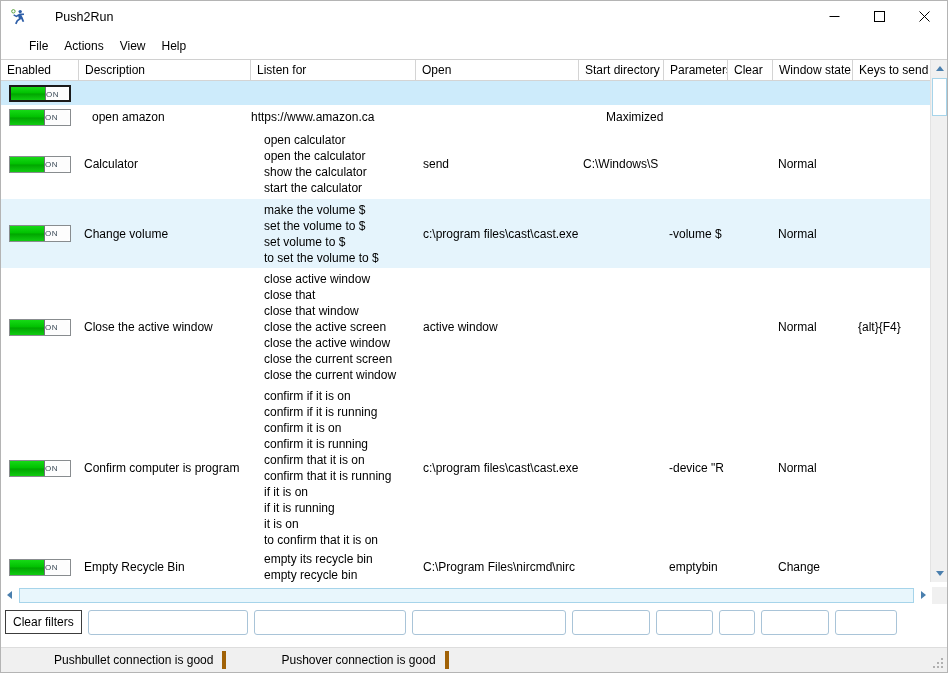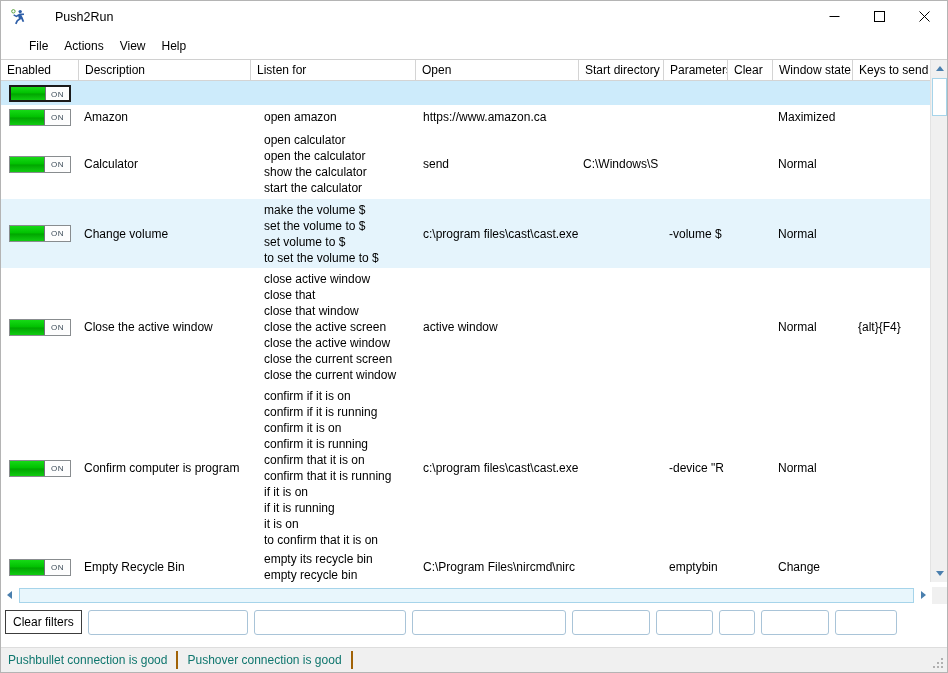--- a/index.html
+++ b/index.html
@@ -144,21 +144,21 @@
   .row.selected .toggle { border: 2px solid #1b1b1b; }
   .toggle .knob {
     width: 34px;
     background: linear-gradient(to bottom, #16d916 0%, #00c000 48%, #00a400 52%, #11cc11 100%);
     border-right: 1px solid #6f7376;
   }
   .toggle .lbl {
     flex: 1;
     font-size: 8px;
     line-height: 15px;
-    text-align: center;
+    text-align: left;
     color: #3b4a57;
     letter-spacing: .5px;
     background: #fdfdfd;
     font-family: "Liberation Sans", sans-serif;
     border-radius: 6px;
   }
 
   
   .vscroll {
     position: absolute;
@@ -293,26 +293,27 @@
     width: 946px;
     height: 25px;
     background: #f0f0f0;
     border-top: 1px solid #dddddd;
     display: flex;
     align-items: center;
     box-sizing: border-box;
   }
   .status-panel {
     font-size: 12px;
-    color: #0f766e;
+    color: #000000;
     padding: 0 9px;
     height: 18px;
     line-height: 18px;
-    border-right: 2px solid #a16207;
+    border-right: 4px solid #a16207;
     white-space: nowrap;
+    margin-left: 46px;
   }
   .status-panel:first-child { padding-left: 7px; }
   .grip {
     position: absolute;
     right: 3px;
     bottom: 3px;
     width: 12px;
     height: 12px;
   }
 </style>
@@ -386,21 +387,20 @@
           <div class="cell" style="width: 80px; flex: 0 0 80px; padding-left: 5px;"></div>
           <div class="cell" style="width: 79px; flex: 0 0 79px; padding-left: 5px;"></div>
         </div>
         <div class="row" style="height: 24px;">
           <div style="width: 78px; flex: 0 0 78px; display: flex; align-items: center; padding: 0px;">
             <div class="toggle">
               <div class="knob"></div>
               <div class="lbl">ON</div>
             </div>
           </div>
-          <div class="cell" style="width: 172px; flex: 0 0 172px; padding-left: 5px;">Amazon</div>
           <div class="cell" style="width: 165px; flex: 0 0 165px; padding-left: 13px;">open amazon</div>
           <div class="cell" style="width: 163px; flex: 0 0 163px; padding-left: 7px;">https://www.amazon.ca</div>
           <div class="cell" style="width: 85px; flex: 0 0 85px; padding-left: 4px;"></div>
           <div class="cell" style="width: 64px; flex: 0 0 64px; padding-left: 5px;"></div>
           <div class="cell" style="width: 45px; flex: 0 0 45px;"></div>
           <div class="cell" style="width: 80px; flex: 0 0 80px; padding-left: 5px;">Maximized</div>
           <div class="cell" style="width: 79px; flex: 0 0 79px; padding-left: 5px;"></div>
         </div>
         <div class="row" style="height: 70px;">
           <div style="width: 78px; flex: 0 0 78px; display: flex; align-items: center; padding: 0px;">

